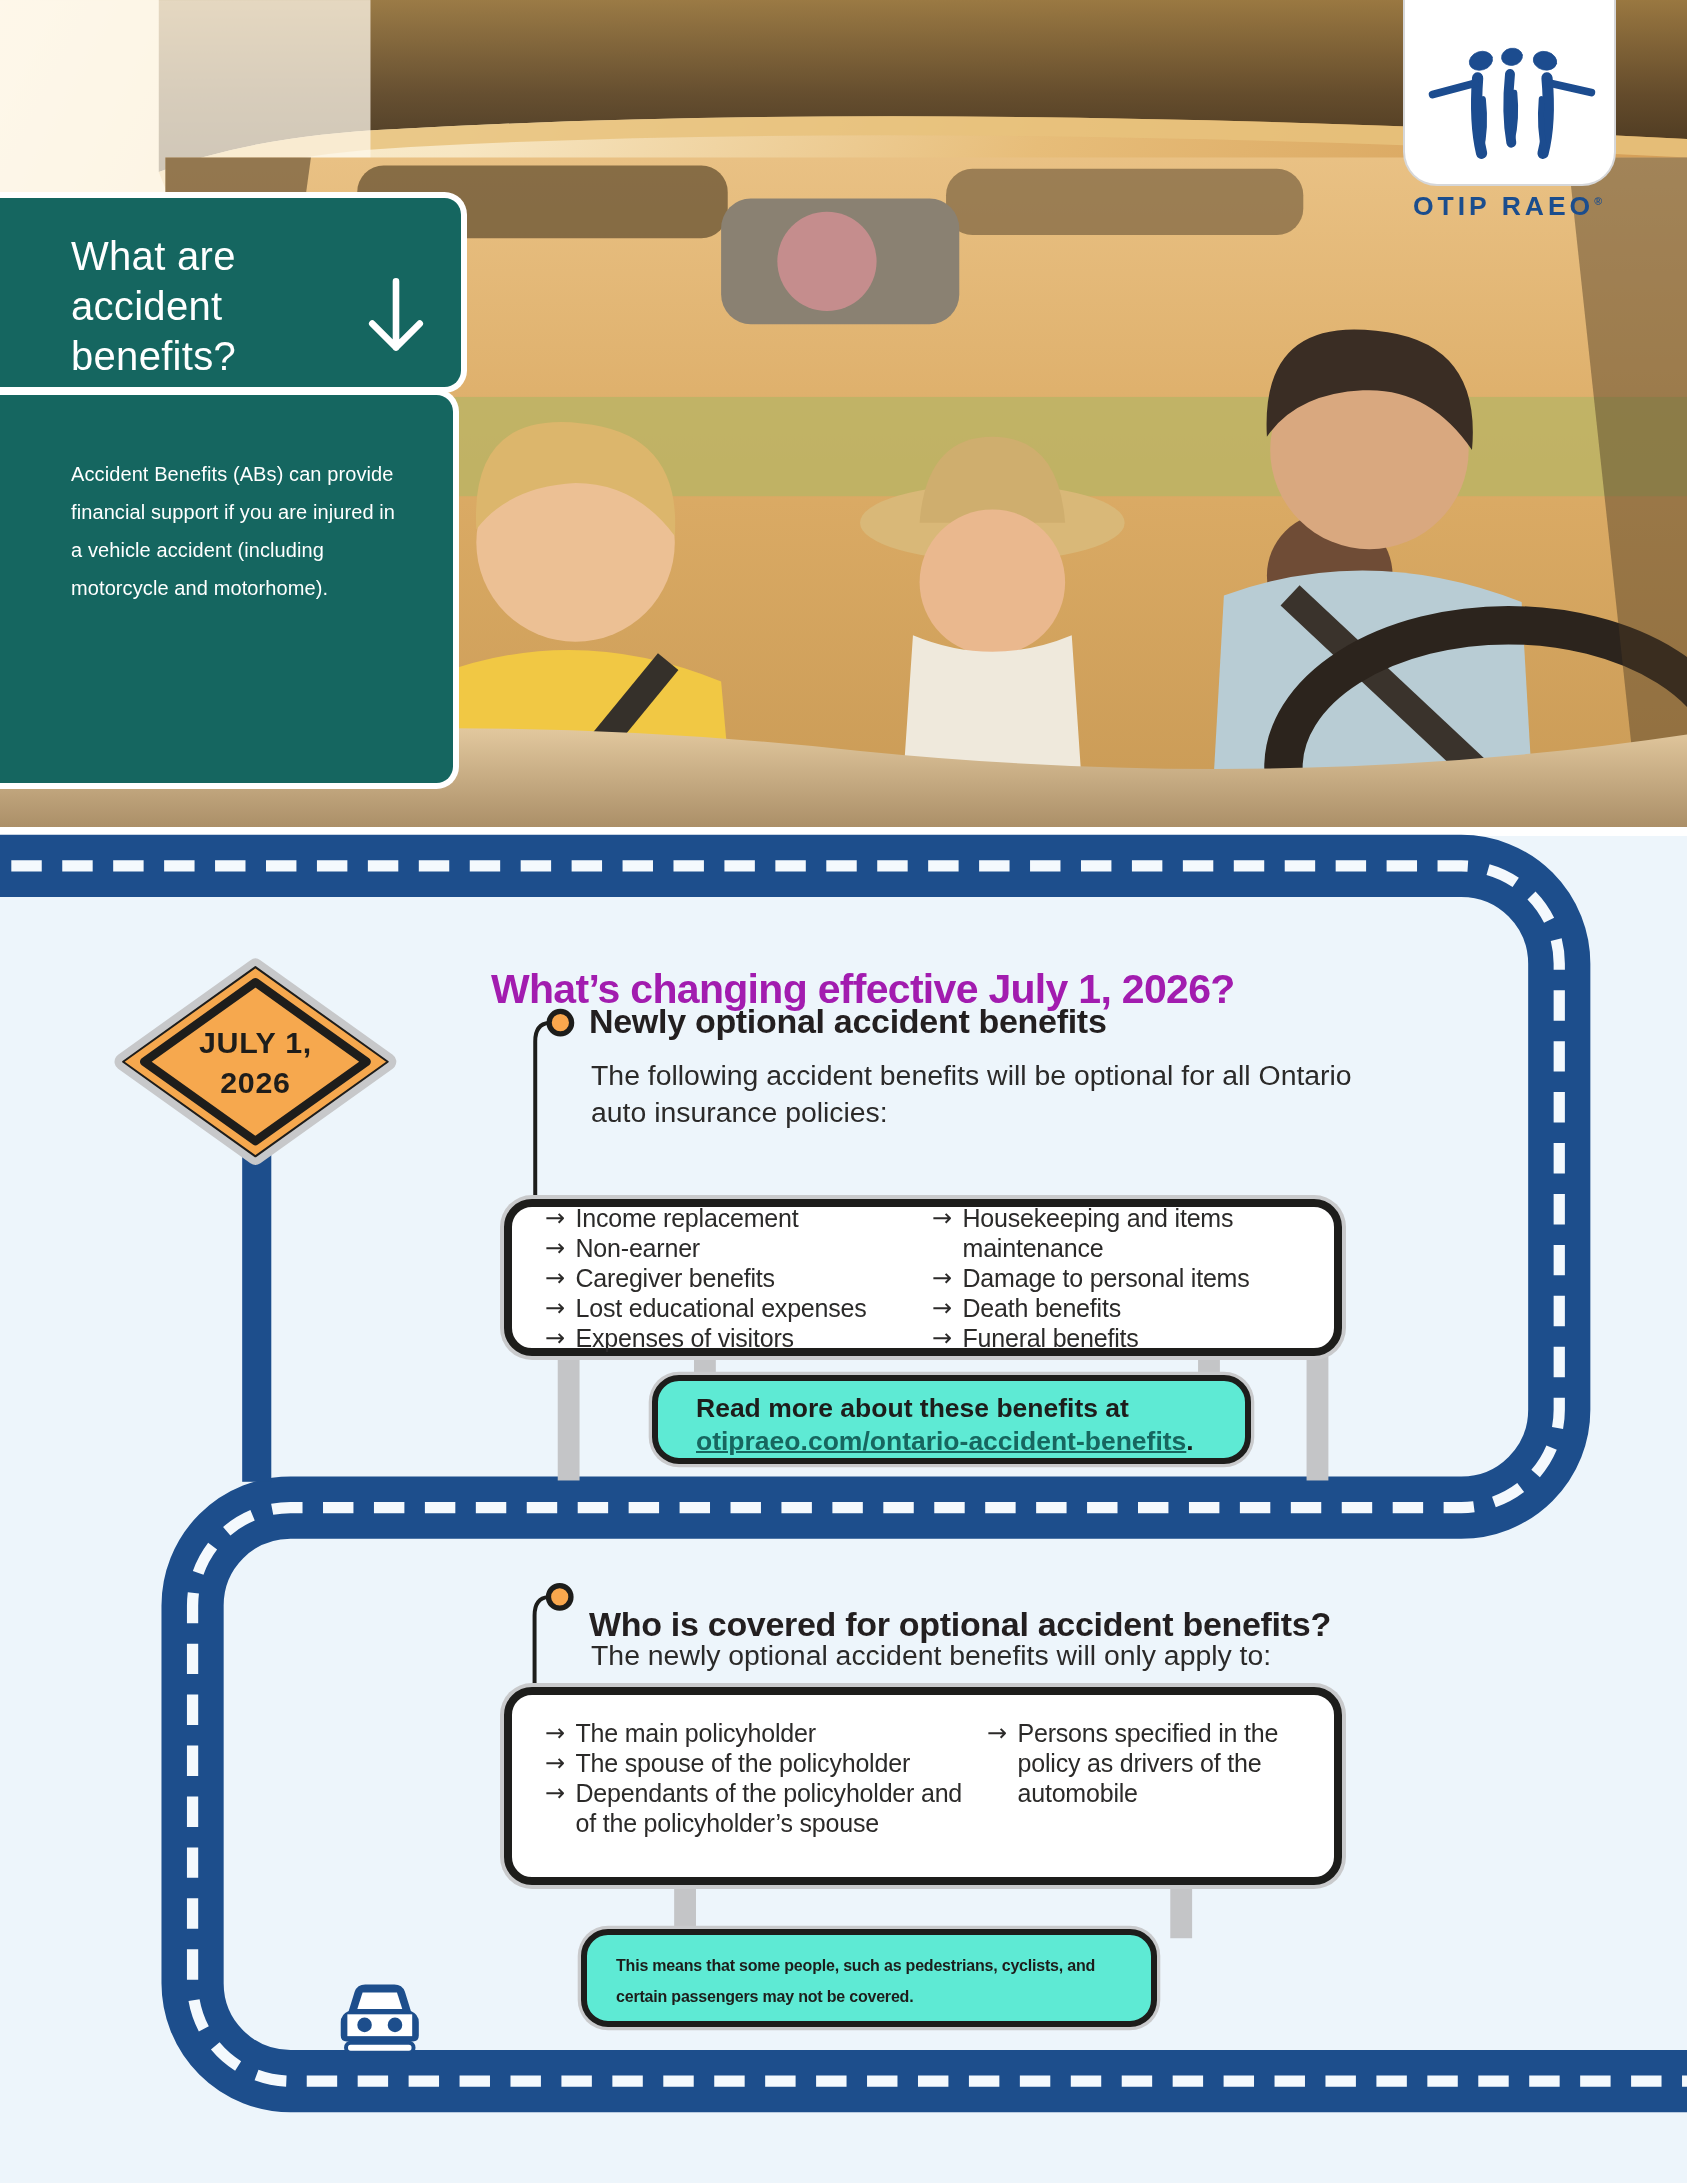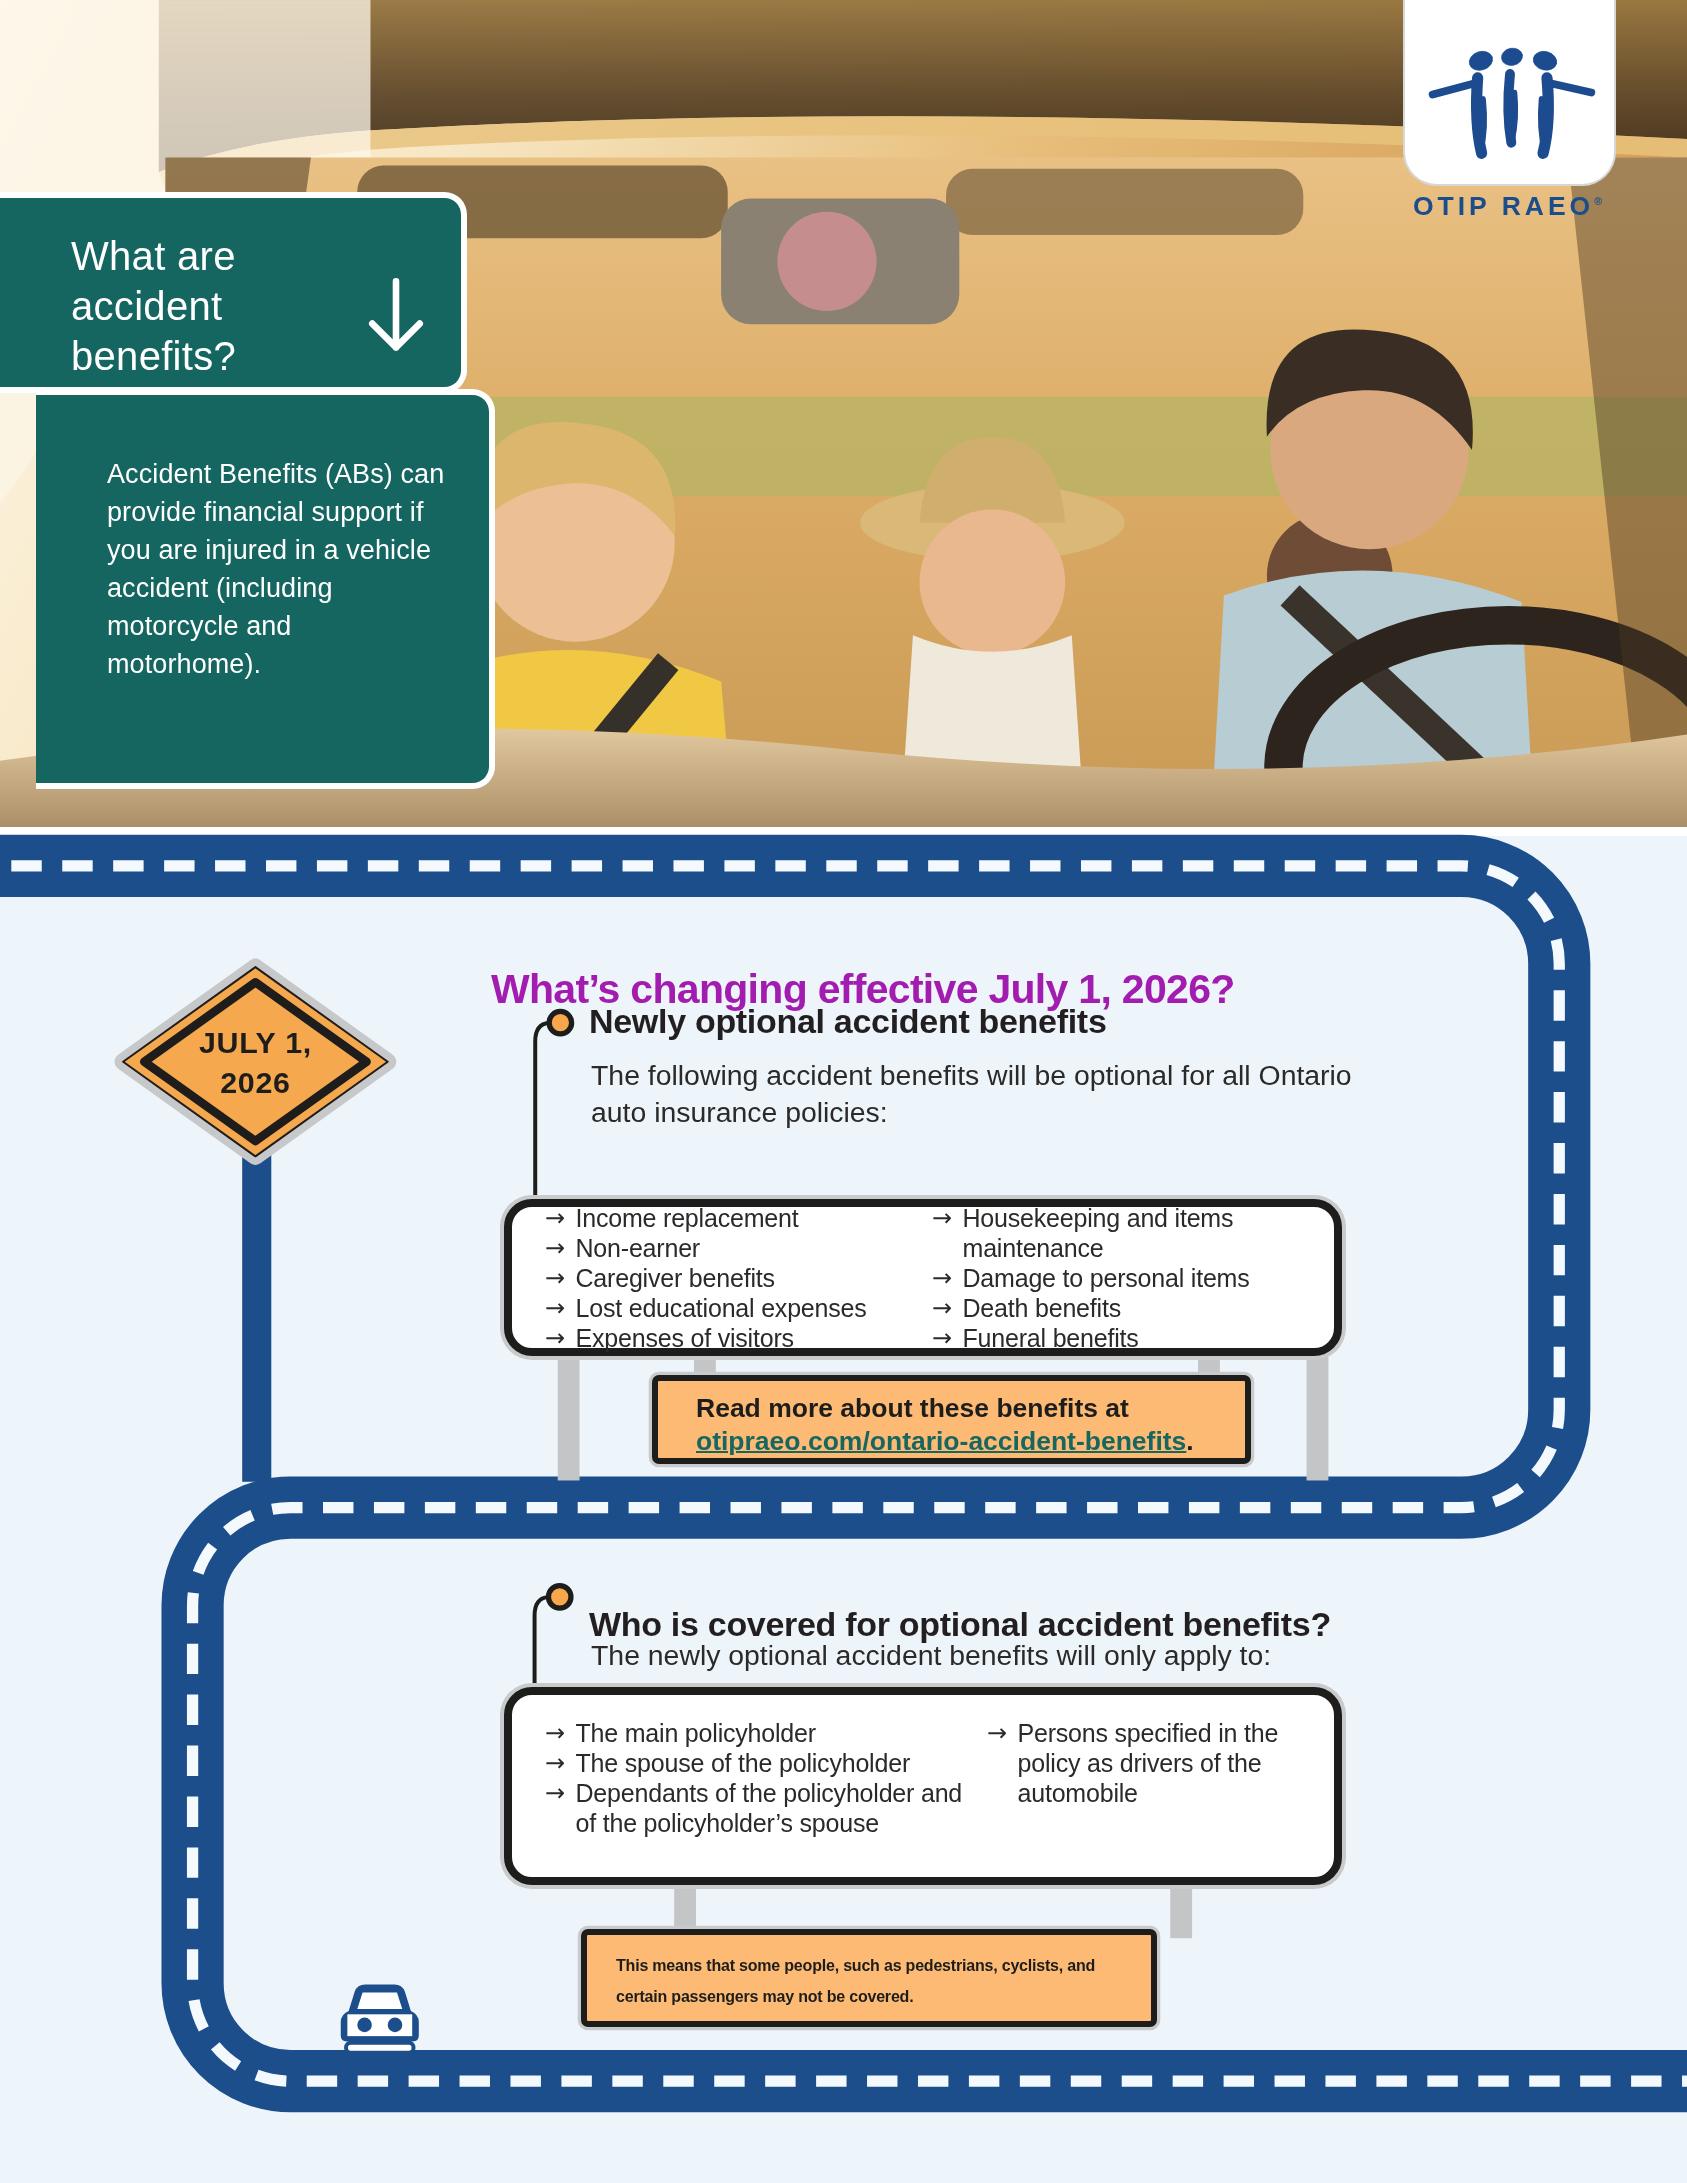--- a/index.html
+++ b/index.html
@@ -16,21 +16,21 @@
   .teal-box{
     position:absolute;left:0;background:#156660;color:#fff;
     border:6px solid #ffffff;border-left:none;border-radius:0 22.5px 22.5px 0;
     box-sizing:border-box;
   }
   #intro-title{top:192px;width:467px;height:201px;padding:33px 33px 0 71px;
     font-size:40px;line-height:50px;font-weight:400;letter-spacing:0.3px;}
   #intro-title .twrap{display:block;width:284px;}
   #intro-arrow{position:absolute;right:32px;top:78px;}
   #intro-body{top:389px;width:459px;height:400px;padding:60px 42px 0 71px;
-    font-size:27px;line-height:38px;letter-spacing:0.1px;margin-left:36px;}
+    font-size:20px;line-height:38px;letter-spacing:0.1px;}
   
   #logo-box{
     position:absolute;left:1403px;top:0;width:213px;height:186px;background:#fff;
     border:2.6px solid #d6d7d9;border-top:none;border-radius:0 0 34px 34px;box-sizing:border-box;
     text-align:center;
   }
   #logo-text{position:absolute;left:0;top:191px;width:100%;
     font-size:26.5px;font-weight:700;letter-spacing:4px;color:#1b4d8d;}
   #logo-text sup{font-size:10.6px;}
   
@@ -51,21 +51,21 @@
     box-shadow:0 0 0 4px #c9cacc;box-sizing:border-box;
   }
   #box1{left:504px;top:1199px;width:838px;height:157px;
     display:grid;grid-template-columns:387px 1fr;align-content:center;padding:6.6px 13.2px 6.6px 33px;}
   #box2{left:504px;top:1687px;width:838px;height:198px;
     display:grid;grid-template-columns:442px 1fr;align-content:start;padding:22.5px 13.2px 6.6px 33px;}
   .arrow-item{display:flex;gap:10.6px;font-size:25px;line-height:30px;color:#2b2a29;letter-spacing:-0.2px;}
   .arrow-item .arrow{flex:0 0 auto;font-family:"DejaVu Sans",sans-serif;font-size:24px;}
   
   .hang-box{
-    position:absolute;background:#fdba74;border:6.6px solid #1d1d1b;border-radius:7px;
+    position:absolute;background:#5eead4;border:6.6px solid #1d1d1b;border-radius:27px;
     box-shadow:0 0 0 3.3px #c9cacc;box-sizing:border-box;font-weight:700;
   }
   #readmore-box{left:652px;top:1375px;width:599px;height:89px;padding:10.6px 6.6px 0 38px;
     font-size:26.5px;line-height:33px;color:#1d1d1b;}
   #readmore-box a{color:#17665f;text-decoration:underline;text-decoration-thickness:2px;font-weight:700;}
   #caption-box{left:581px;top:1929px;width:576px;height:98px;padding:14.6px 13.2px 0 29px;
     font-size:16px;line-height:31px;color:#1d1d1b;letter-spacing:-0.2px;}
   
   #road-layer{position:absolute;left:0;top:0;width:1687px;height:2183px;}
 </style>

